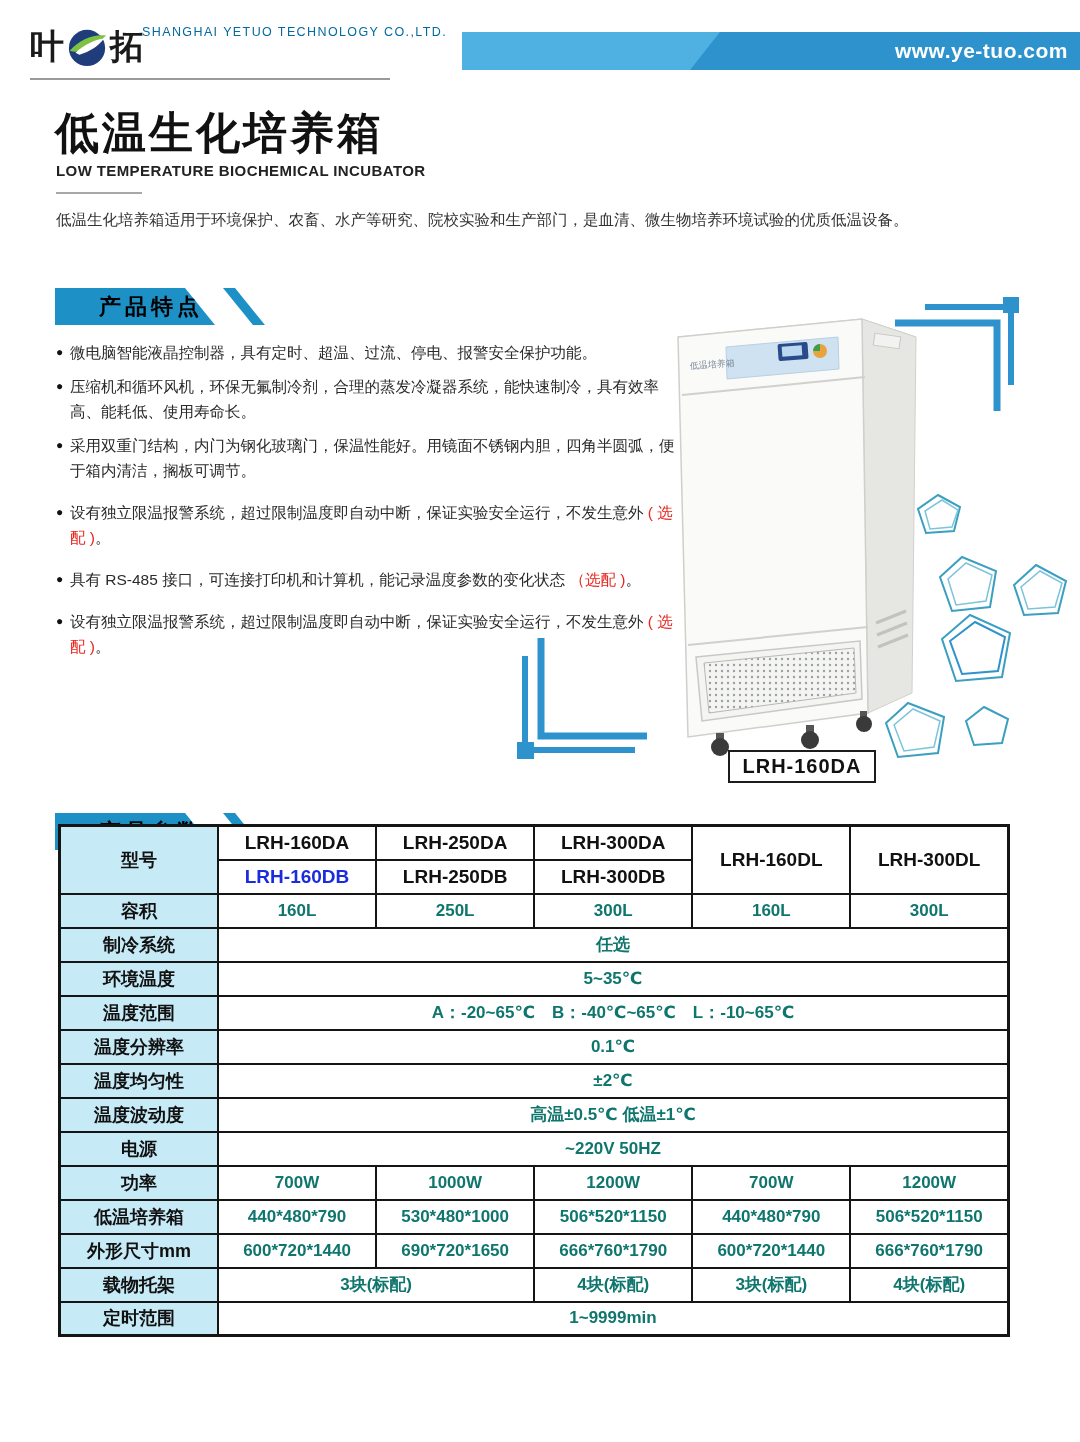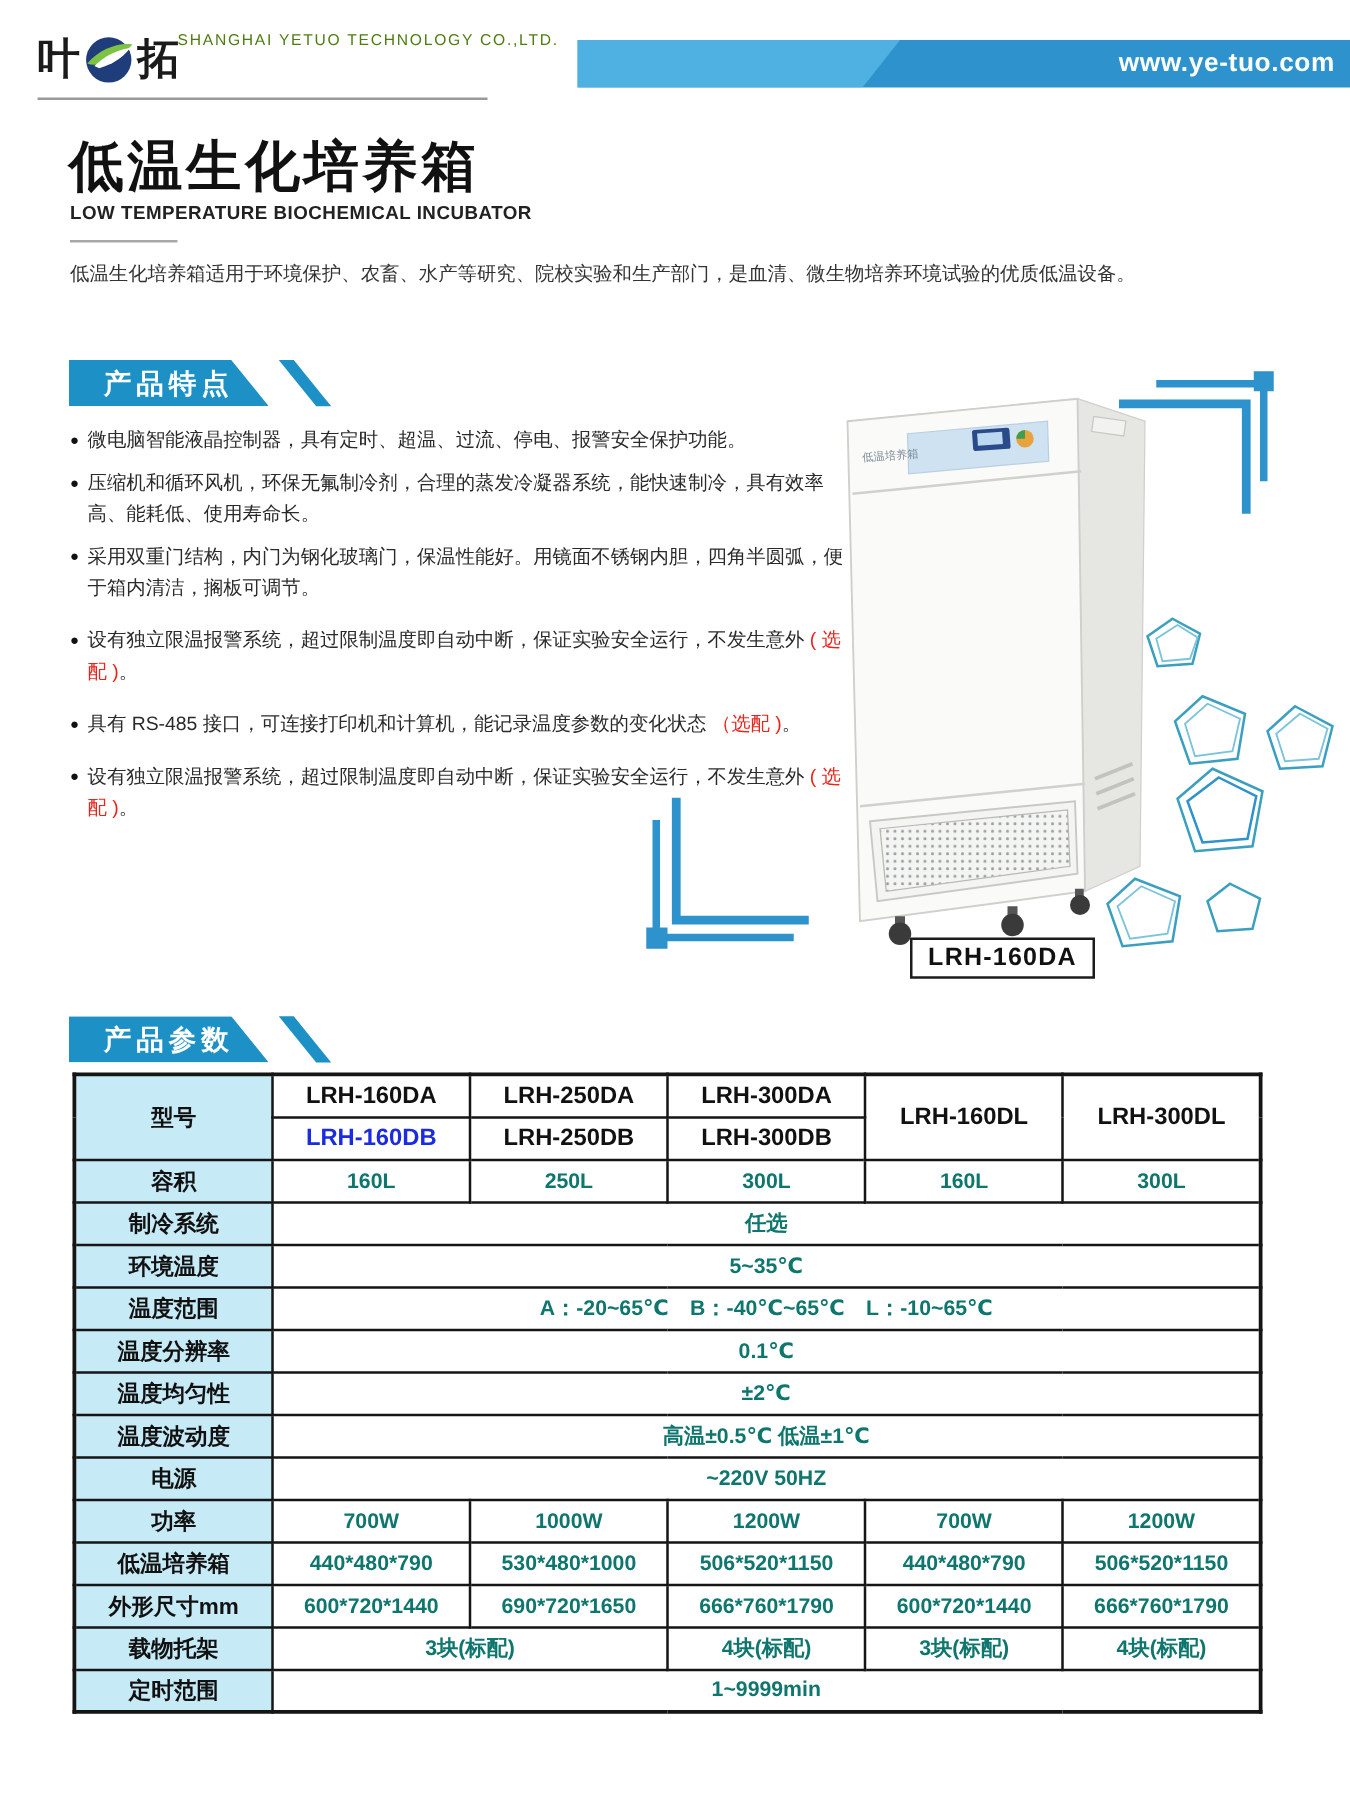--- a/index.html
+++ b/index.html
@@ -10,21 +10,21 @@
     background:#ffffff; overflow:hidden; color:#222;
   }
 
   
   .logo-row { position:absolute; left:30px; top:18px; width:400px; height:60px; }
   .logo-mark { position:absolute; left:0; top:6px; display:flex; align-items:center; }
   .logo-cn { font-size:34px; font-weight:bold; color:#1a1a1a; }
   .logo-globe { width:42px; height:42px; margin:0 2px; }
   .company-block { position:absolute; left:112px; top:4px; }
   .company-cn { font-size:27px; font-weight:bold; color:#1a1a1a; letter-spacing:1px; white-space:nowrap; }
-  .company-en { font-size:12.5px; color:#4d7c0f; letter-spacing:1.4px; margin-top:3px; white-space:nowrap; }
+  .company-en { font-size:12.5px; color:#0369a1; letter-spacing:1.4px; margin-top:3px; white-space:nowrap; }
   .header-underline { position:absolute; left:30px; top:78px; width:360px; height:2px; background:#9a9a9a; }
 
   .site-banner {
     position:absolute; left:462px; top:32px; width:630px; height:38px;
     background:#2e93cc; display:flex; align-items:center; justify-content:flex-end;
   }
   .site-banner .light {
     position:absolute; left:0; top:0; width:260px; height:38px;
     background:#4fb0e2; clip-path:polygon(0 0, 258px 0, 228px 100%, 0 100%);
   }
@@ -34,22 +34,22 @@
   .prod-title { position:absolute; left:55px; top:104px; font-size:44px; font-weight:bold; color:#111; letter-spacing:3px; }
   .prod-subtitle { position:absolute; left:56px; top:162px; font-size:15px; font-weight:bold; color:#222; letter-spacing:0.4px; }
   .mini-line { position:absolute; left:56px; top:192px; width:86px; height:2px; background:#a8a8a8; }
   .prod-desc { position:absolute; left:56px; top:208px; width:980px; font-size:15.5px; color:#333; line-height:24px; }
 
   
   .sec-badge { position:absolute; height:37px; }
   .sec-badge .main {
     position:absolute; left:0; top:0; width:160px; height:37px; background:#1d91c6;
     clip-path:polygon(0 0, 130px 0, 160px 37px, 0 37px);
-    display:flex; align-items:center; padding-left:28px;
-    color:#ffffff; font-size:22px; font-weight:bold; letter-spacing:4px;
+    display:flex; align-items:center; padding-left:44px;
+    color:#000000; font-size:22px; font-weight:bold; letter-spacing:4px;
   }
   .sec-badge .stripe {
     position:absolute; left:168px; top:0; width:12px; height:37px; background:#1d91c6;
     transform:skewX(39deg); transform-origin:top left;
   }
 
   
   .features { position:absolute; left:56px; top:340px; width:625px; }
   .feat-item { display:flex; margin-bottom:9px; }
   .feat-item.gap { margin-bottom:17px; }
@@ -63,21 +63,21 @@
   .bracket-bl { position:absolute; left:-127px; top:358px; width:140px; height:125px; }
   .pentagons { position:absolute; left:210px; top:205px; width:230px; height:290px; }
   .cabinet { position:absolute; left:20px; top:5px; width:290px; height:480px; }
   .model-tag {
     position:absolute; left:88px; top:470px; width:148px; height:33px;
     border:2px solid #1c1c1c; background:#fff; display:flex; align-items:center; justify-content:center;
     font-size:20px; font-weight:bold; color:#111; letter-spacing:1px;
   }
 
   
-  .spec-table { position:absolute; left:58px; top:858px; width:952px; border-collapse:collapse; table-layout:fixed; }
+  .spec-table { position:absolute; left:58px; top:824px; width:952px; border-collapse:collapse; table-layout:fixed; }
   .spec-table td { border:2px solid #151515; text-align:center; vertical-align:middle; height:34px; background:#fff; }
   .spec-table td.lbl { background:#c7eaf7; font-size:18px; font-weight:bold; color:#111; }
   .spec-table td.val { font-size:17px; font-weight:600; color:#0f766e; }
   .spec-table td.model { font-size:19px; font-weight:bold; color:#111; }
   .spec-table td.model-b { font-size:19px; font-weight:bold; color:#1b2be0; }
   .spec-table { border:3px solid #151515; }
 </style>
 </head>
 <body>
 

